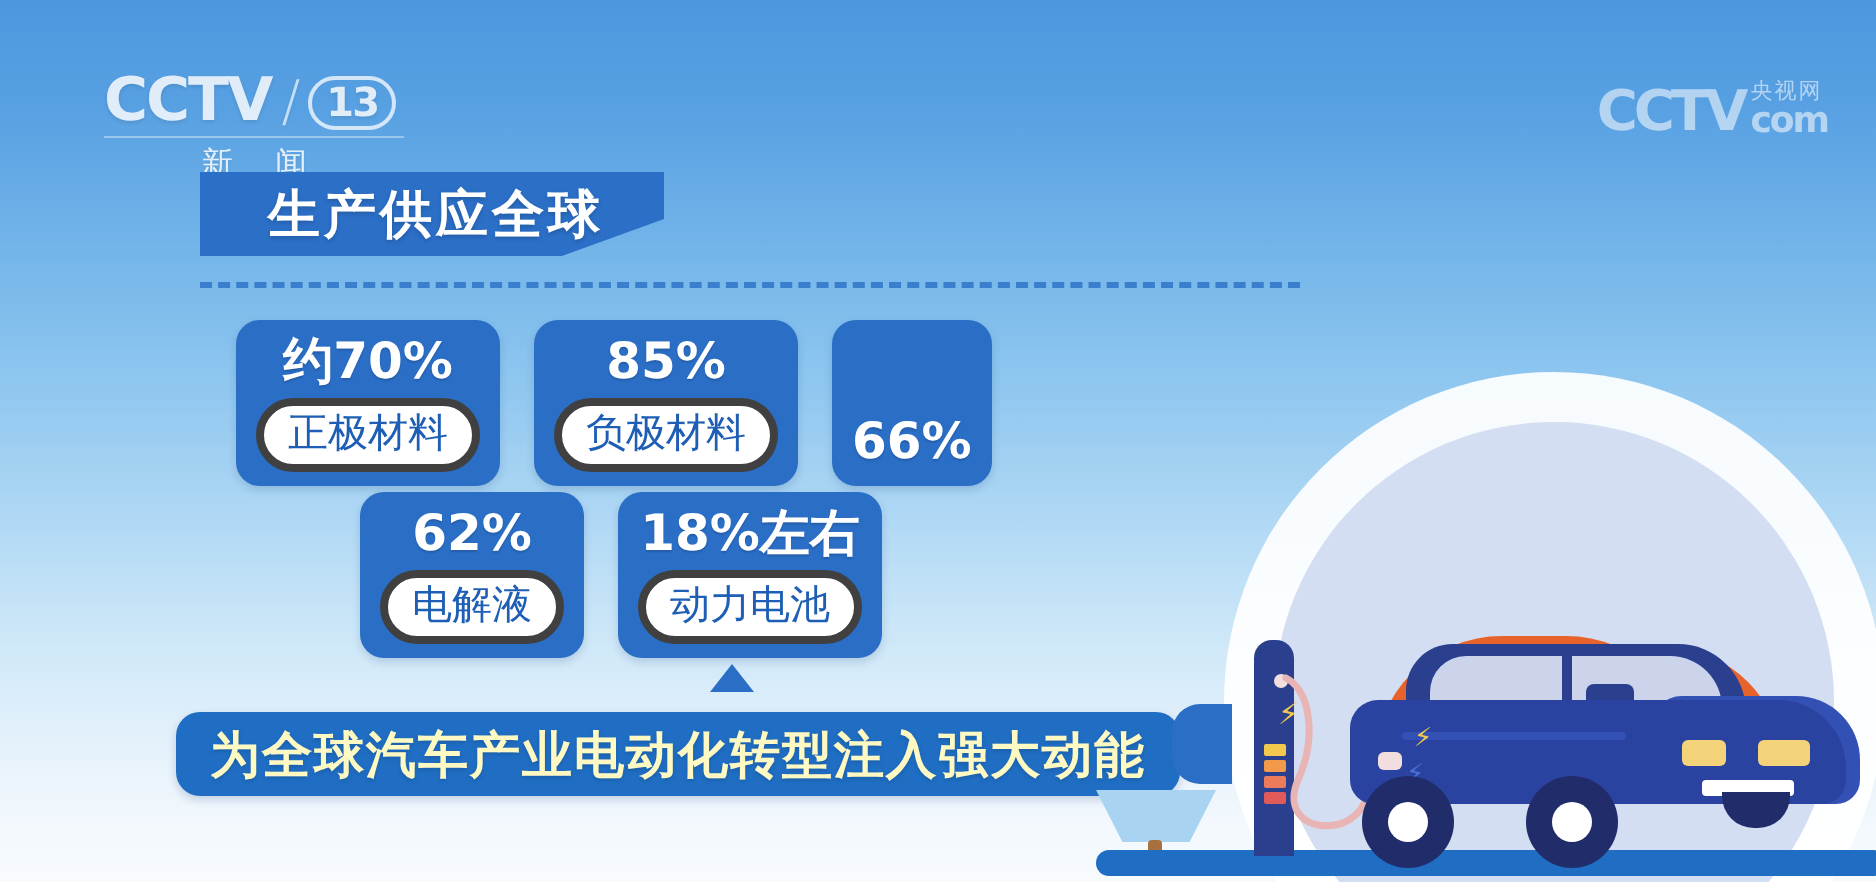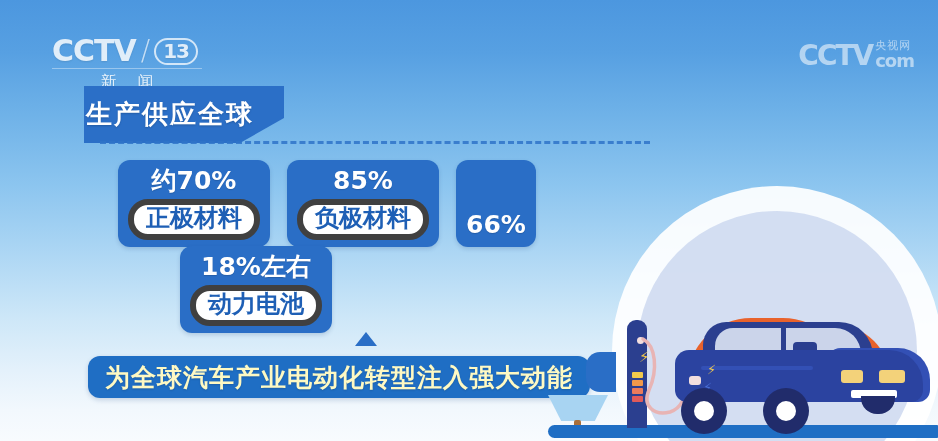--- a/index.html
+++ b/index.html
@@ -89,25 +89,25 @@
     color: #ffffff; font-size: 11px; letter-spacing: 1px;
     text-align: left; margin-bottom: 1px;
   }
   .cctv-water .com {
     color: #ffffff; font-size: 18px; font-weight: bold;
     letter-spacing: -1px; line-height: 1;
   }
 
   
   .title-banner {
-    position: absolute; left: 84px; top: 86px;
-    height: 57px;
+    position: absolute; left: 100px; top: 86px;
+    height: 42px;
     background: #2b6fc7;
     display: flex; align-items: center;
-    padding: 0 30px 0 2px;
+    padding: 0 30px 0 34px;
     clip-path: polygon(0 0, 100% 0, 100% 56%, 78% 100%, 0 100%);
   }
   .title-banner .t {
     color: #ffffff; font-size: 26px; font-weight: bold;
     letter-spacing: 2px;
     text-shadow: 0 1px 2px rgba(0,0,0,.18);
   }
 
   .dashline {
     position: absolute; left: 100px; top: 141px;
@@ -133,24 +133,24 @@
     color: #ffffff;
     font-size: 25px; font-weight: bold;
     line-height: 30px;
     letter-spacing: 0px;
     white-space: nowrap;
     text-shadow: 0 1px 1px rgba(0,0,0,.15);
   }
   .stat-box .label {
     margin-top: 3px;
     background: #ffffff;
-    border: 6px solid #404040;
+    border: 4px solid #404040;
     border-radius: 20px;
     color: #1e5fb5;
-    font-size: 24px; font-weight: bold;
+    font-size: 20px; font-weight: normal;
     line-height: 25px;
     padding: 1px 12px 3px;
     white-space: nowrap;
   }
   .stat-box .label.spaced { letter-spacing: 9px; padding-right: 5px; }
 
   
   .tri {
     position: absolute; left: 355px; top: 332px;
     width: 0; height: 0;
@@ -381,20 +381,24 @@
       <div class="pct">85%</div>
       <div class="label">负极材料</div>
     </div>
     <div class="stat-box">
       <div class="pct">66%</div>
     </div>
   </div>
 
   <div class="stat-row row-2">
     <div class="stat-box">
+      <div class="pct">62%</div>
+      <div class="label">电解液</div>
+    </div>
+    <div class="stat-box">
       <div class="pct">18%左右</div>
       <div class="label">动力电池</div>
     </div>
   </div>
 
   <div class="tri"></div>
 
   <div class="bottom-banner">
     <span class="t">为全球汽车产业电动化转型注入强大动能</span>
   </div>

